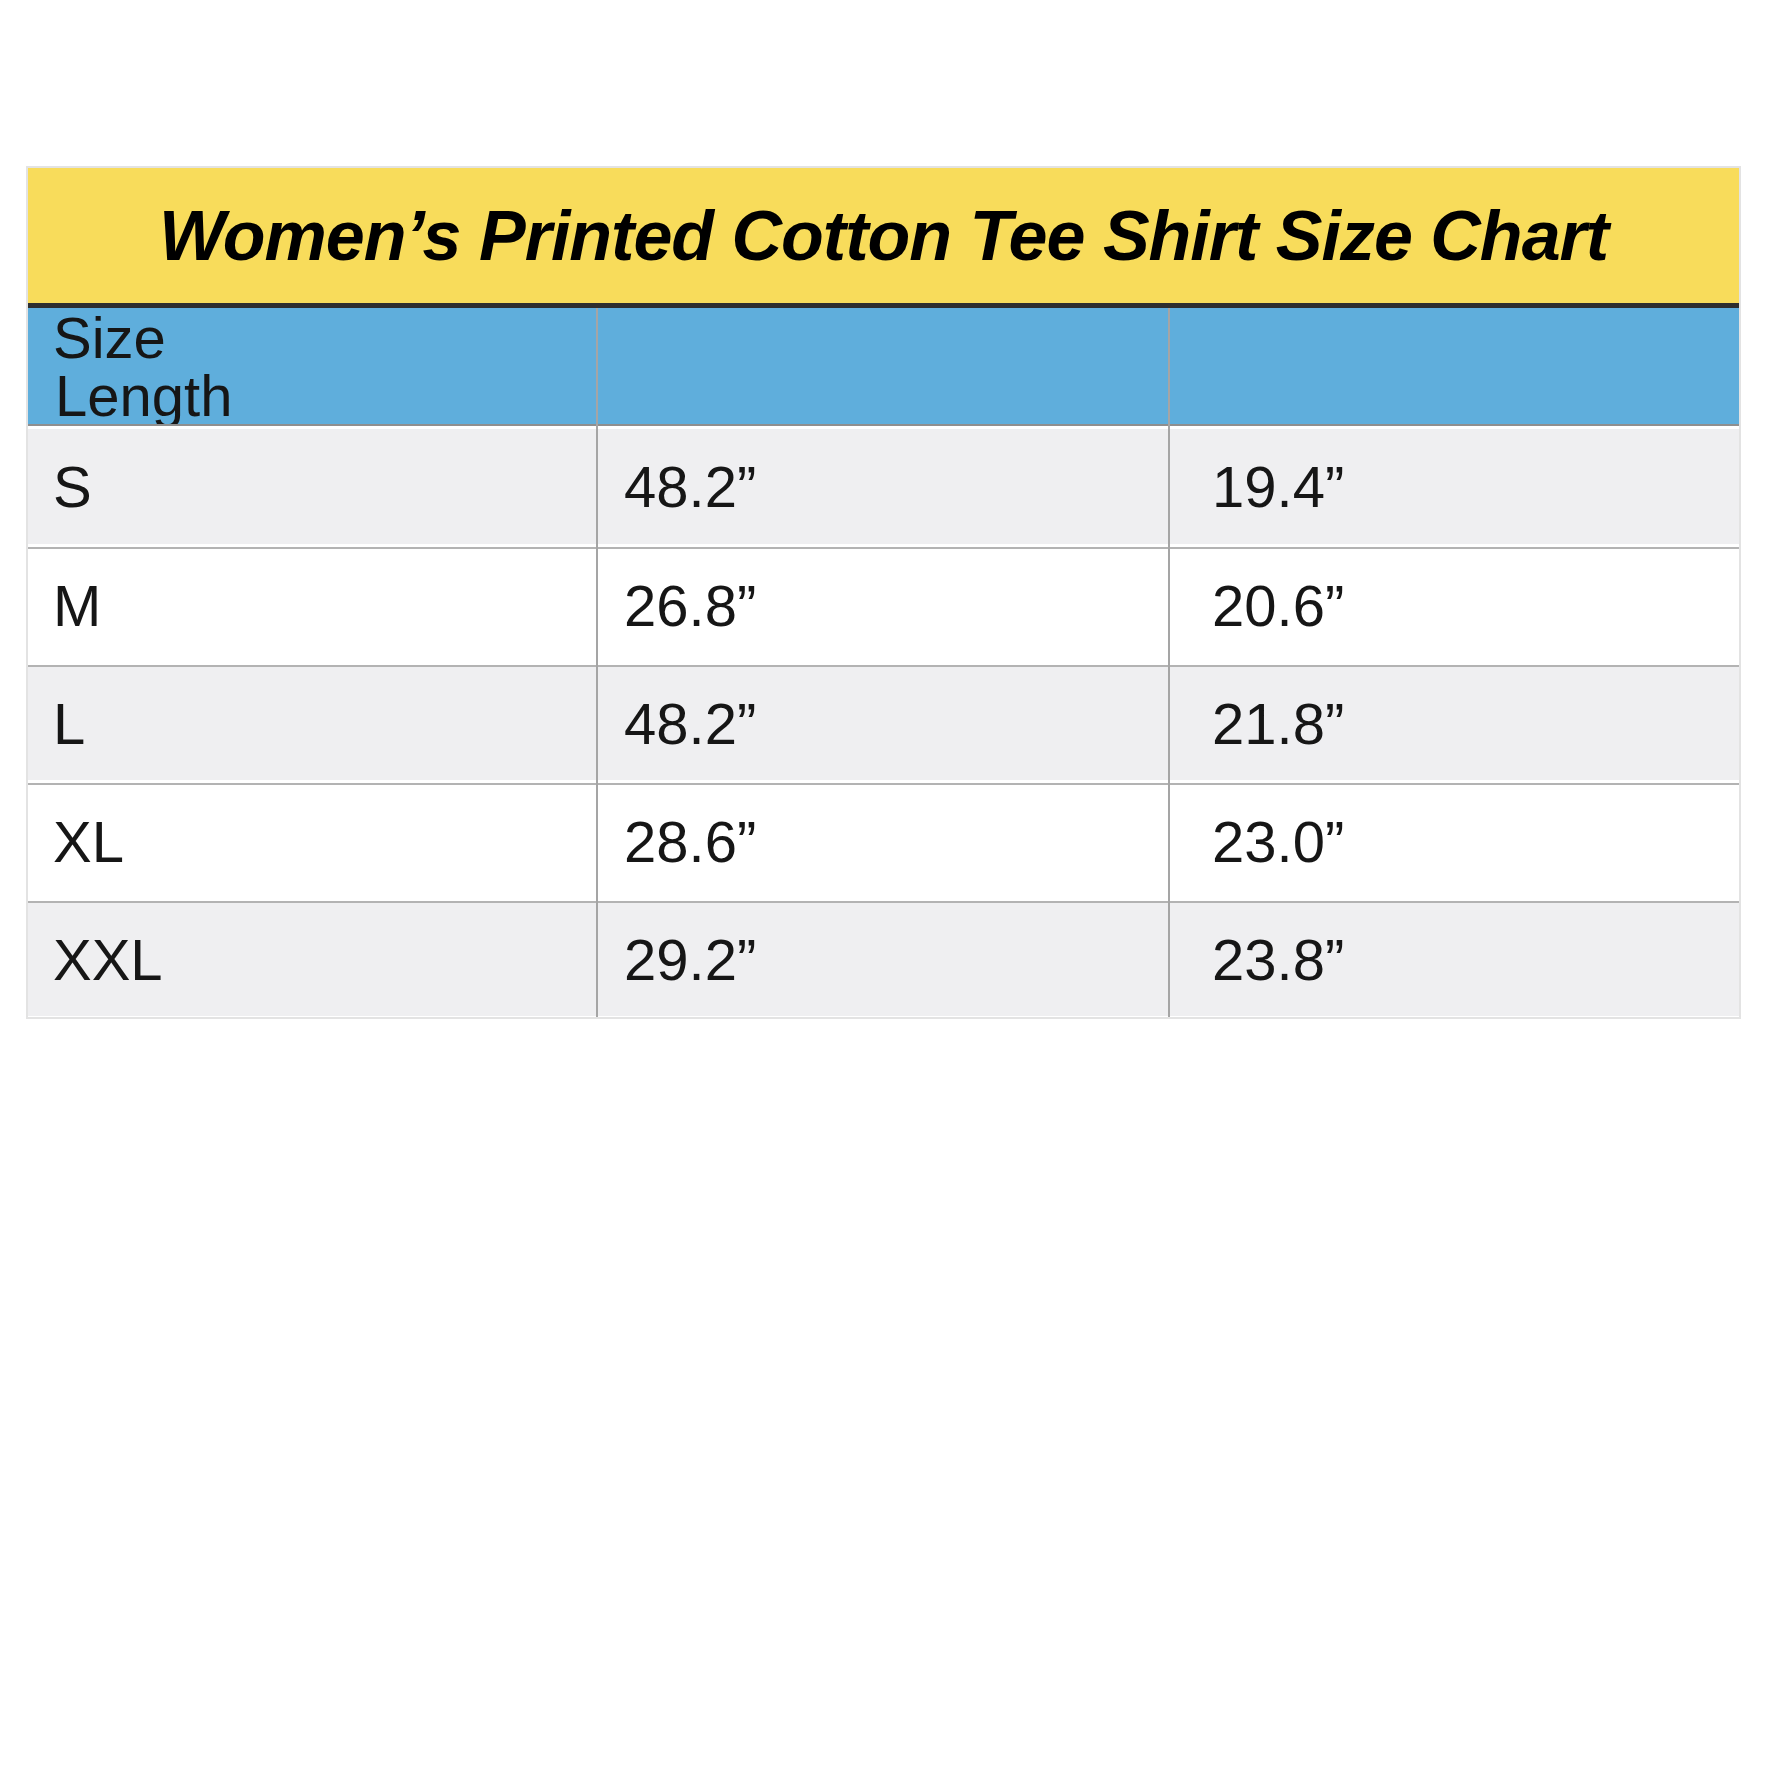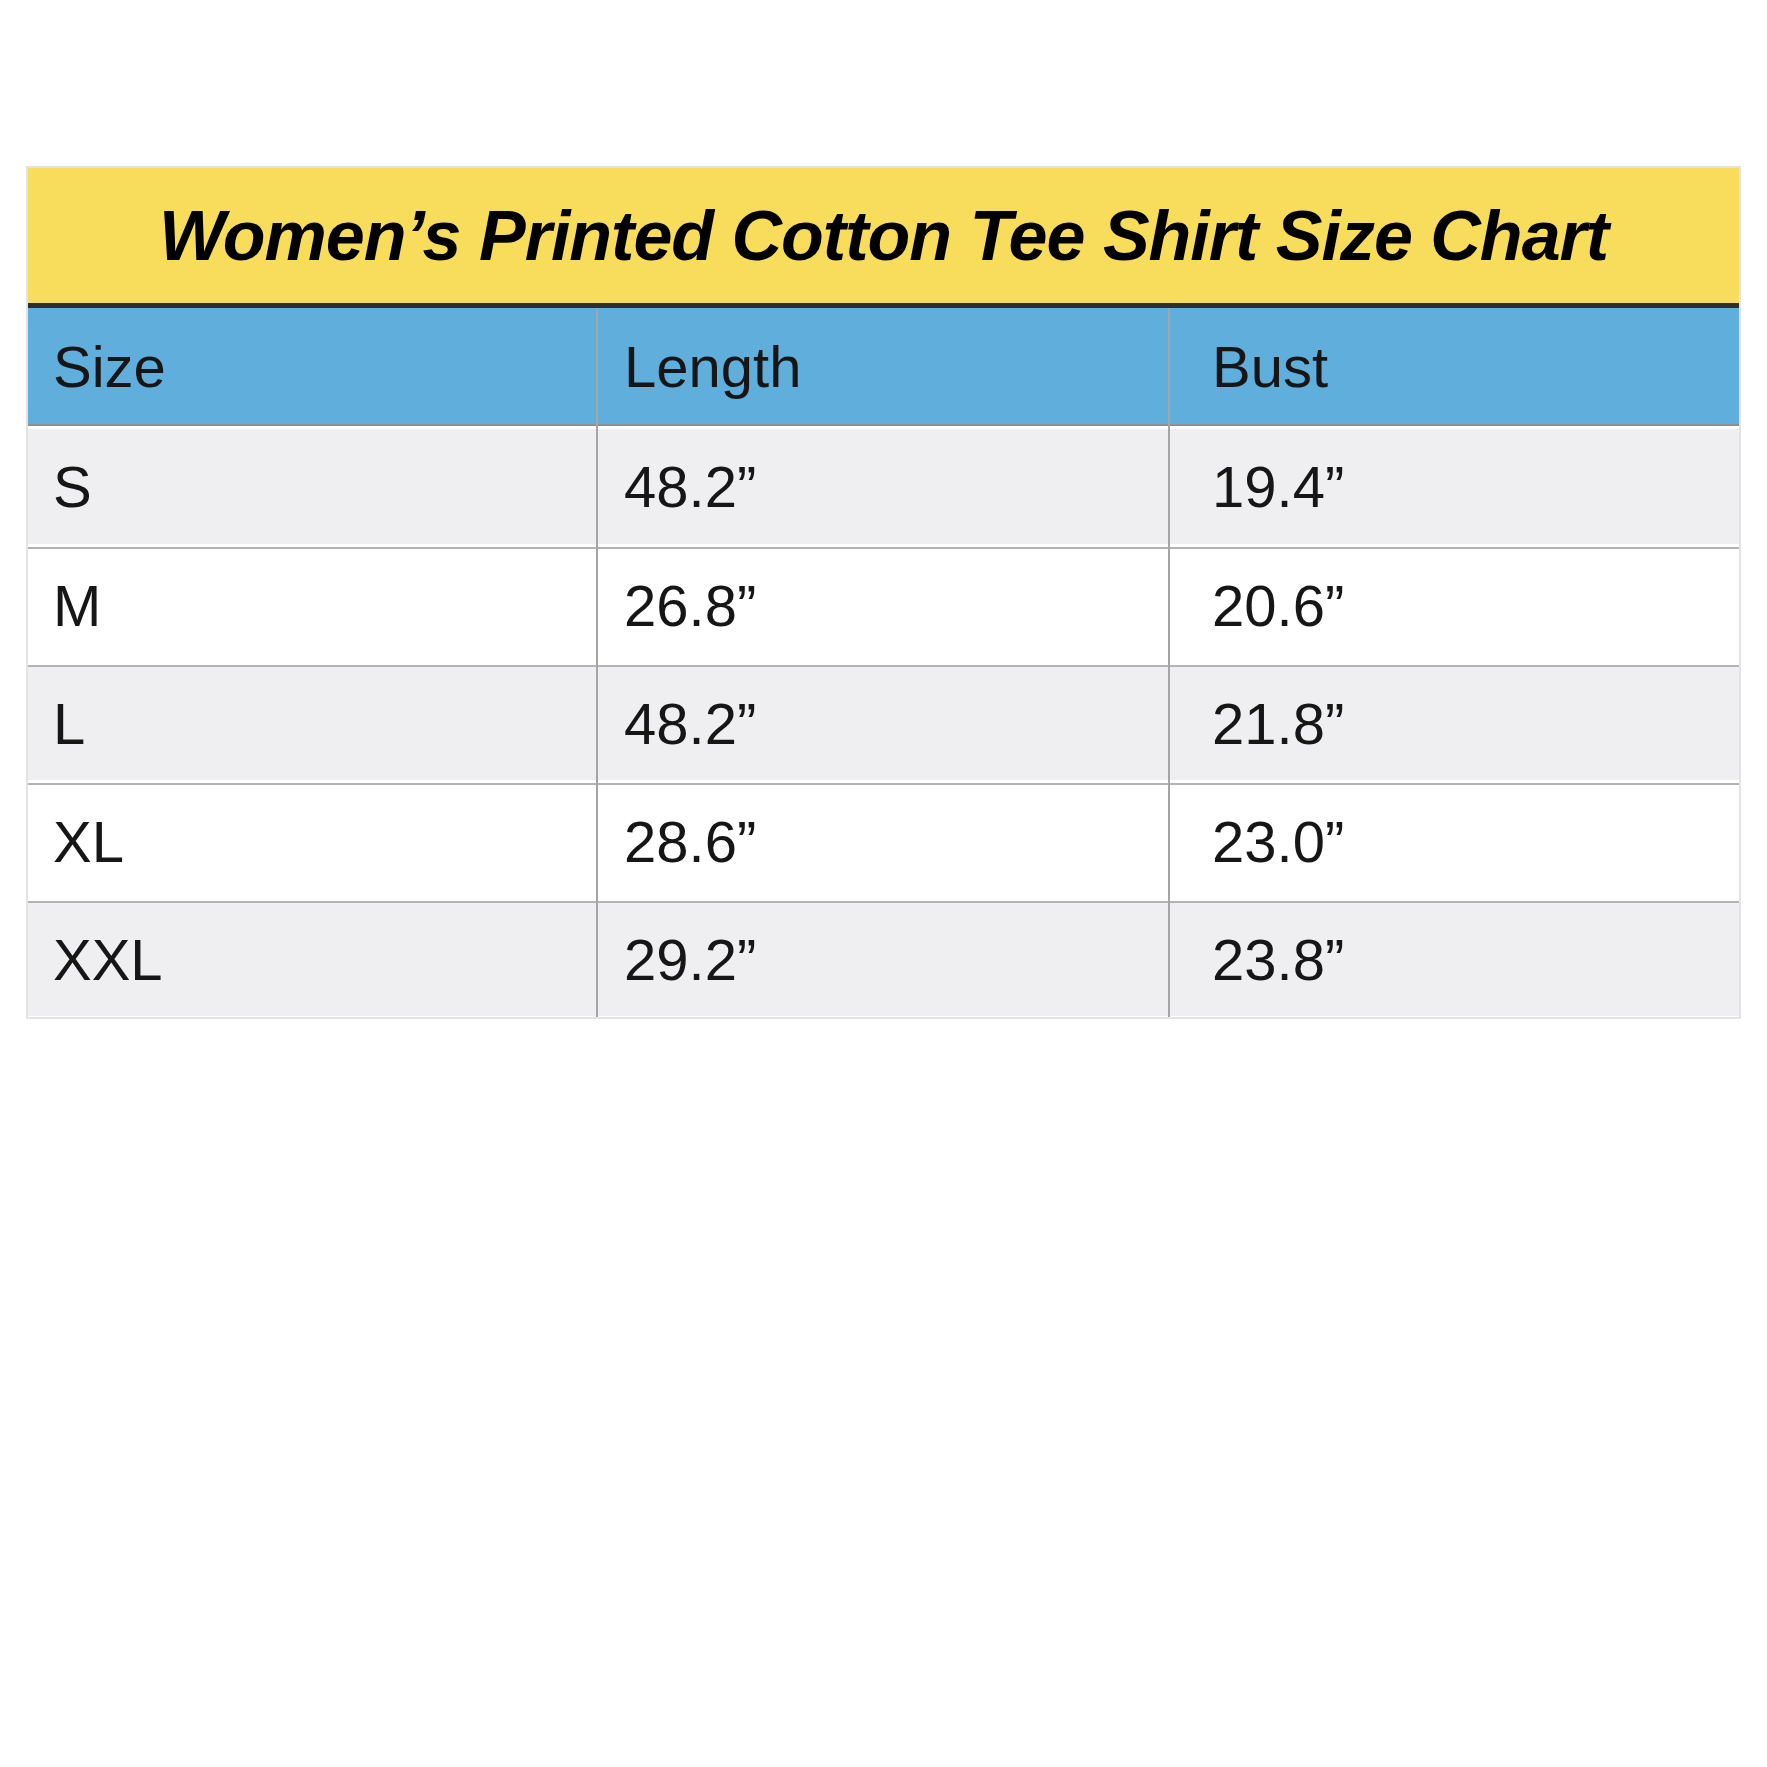--- a/index.html
+++ b/index.html
@@ -42,20 +42,21 @@
   .dark-rule {
     height: 5px;
     background: #2e2e2e;
   }
   .header-row {
     height: 118px;
     background: #5faedc;
     display: flex;
     box-sizing: border-box;
     border-bottom: 2px solid #8f8f8f;
+    flex-direction: column;
   }
   .row {
     height: 115px;
     display: flex;
     margin-top: 3px;
     box-sizing: border-box;
   }
   .row.bordered {
     border-top: 2px solid #b3b3b3;
   }

